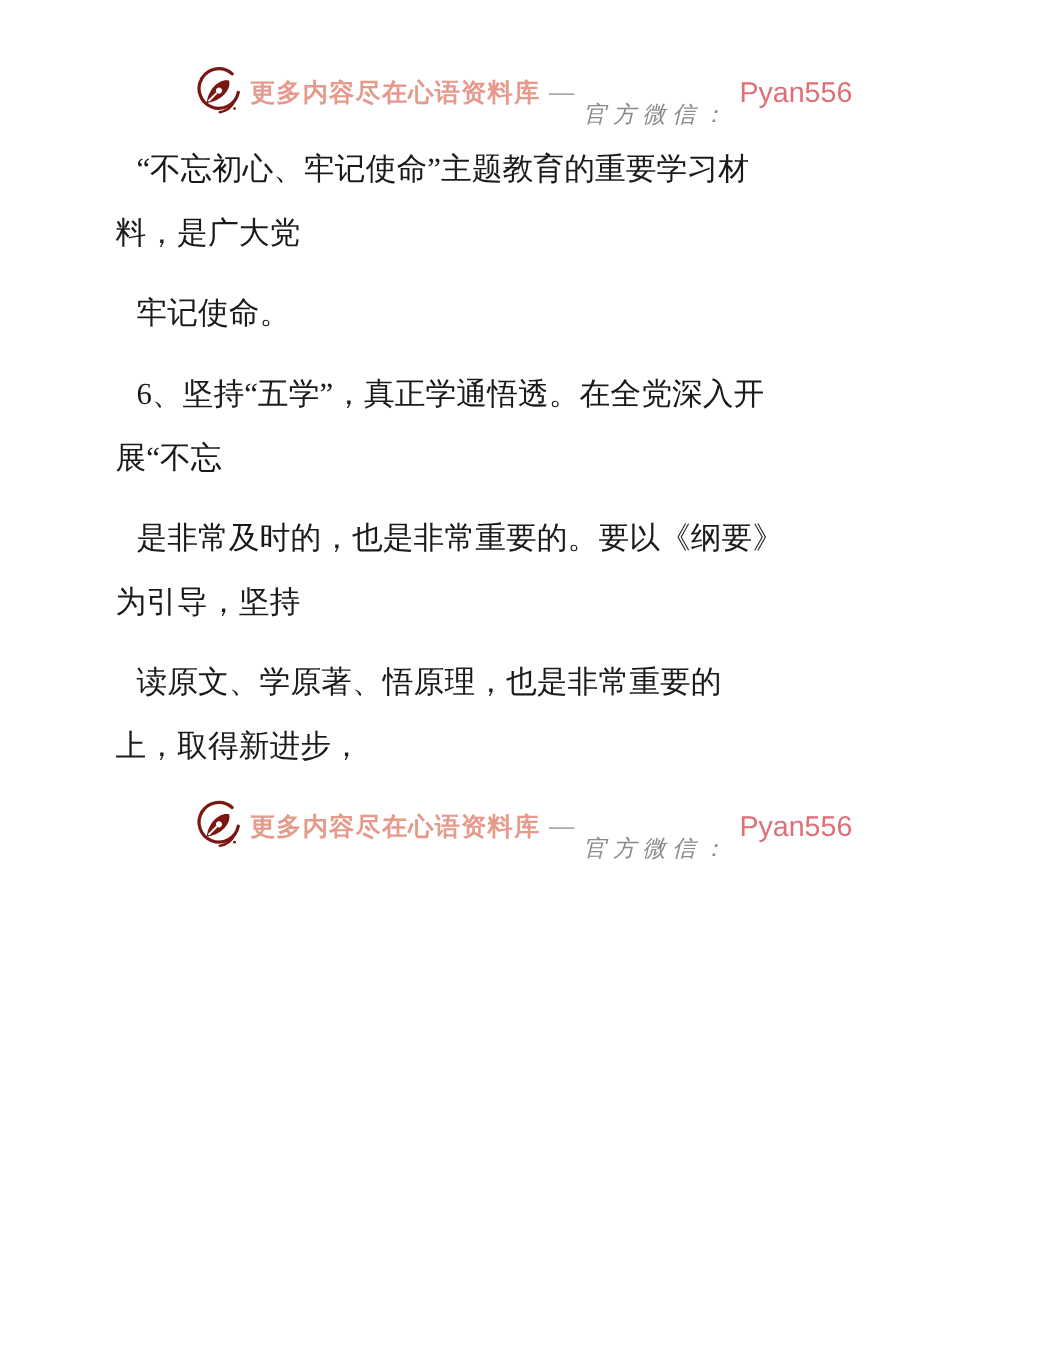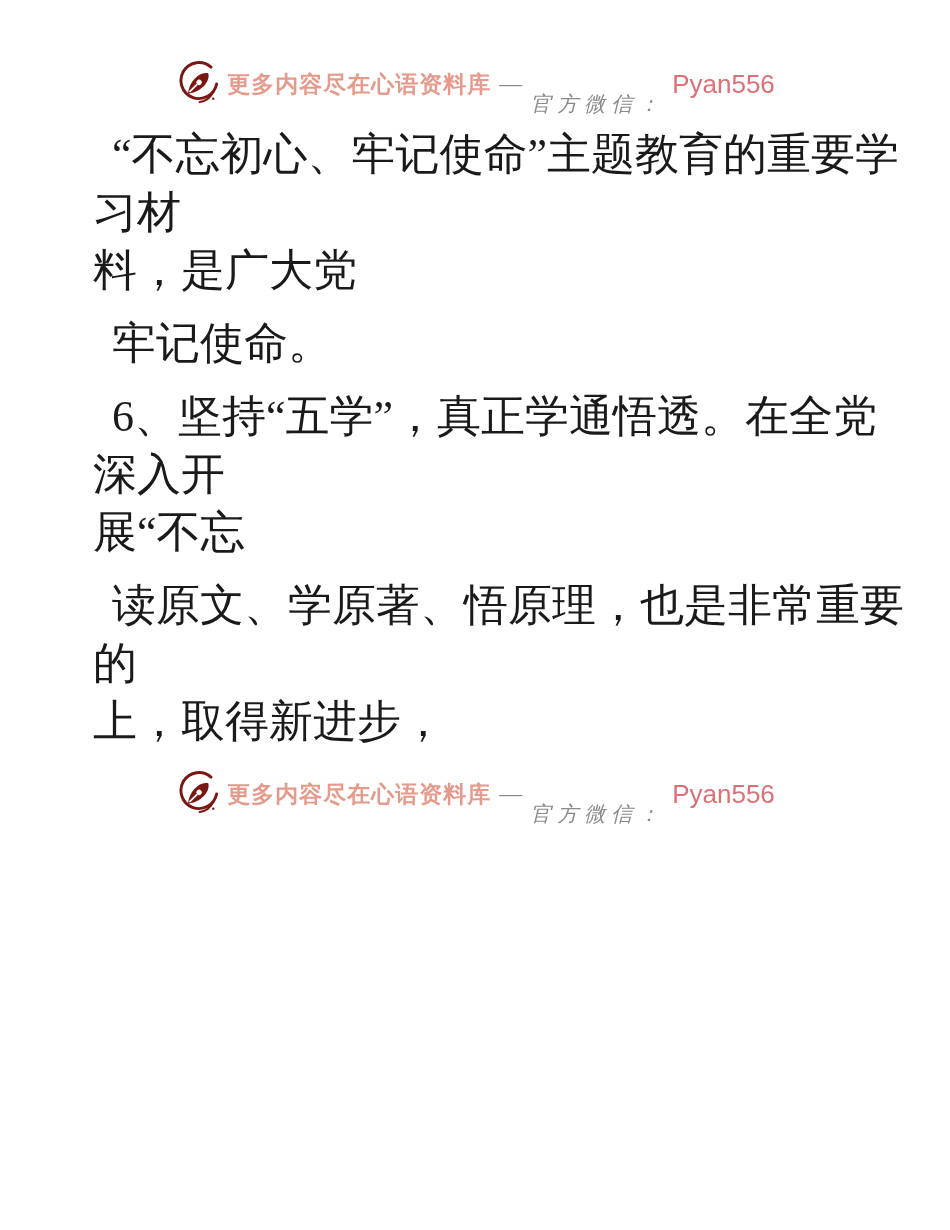--- a/index.html
+++ b/index.html
@@ -50,22 +50,22 @@
     font-size: 26px;
     color: var(--wechat_id, #DD6F77);
     white-space: nowrap;
   }
   
   .doc-body {
     width: 822px;
     margin: 14px 0 0 93px;
   }
   .doc-body p {
-    margin: 0 0 15px 0;
-    font-size: 44px;
+    margin: 0 0 15px 12px;
+    font-size: 28px;
     line-height: 58px;
     color: var(--body_text, #1A1A1A);
     text-indent: 19px;
     white-space: pre-line;
     letter-spacing: 0;
   }
 </style>
 </head>
 <body>
 
@@ -88,20 +88,22 @@
       <span class="wechat-label">官方微信：</span>
     <span class="wechat-id">Pyan556</span>
   </div>
 
   <div class="doc-body">
     <p>“不忘初心、牢记使命”主题教育的重要学习材
 料，是广大党</p>
     <p>牢记使命。</p>
     <p>6、坚持“五学”，真正学通悟透。在全党深入开
 展“不忘</p>
+    <p>是非常及时的，也是非常重要的。要以《纲要》
+为引导，坚持</p>
     <p>读原文、学原著、悟原理，也是非常重要的
 上，取得新进步，</p>
   </div>
 
   <div class="watermark bottom">
     <svg class="logo" viewBox="0 0 40 42" xmlns="http://www.w3.org/2000/svg">
       <path d="M32,6 A16,16 0 1 0 37,21" fill="none" stroke="#7B1712" stroke-width="2.6" stroke-linecap="round"></path>
       <path d="M34,28 A16,16 0 0 1 22,37" fill="none" stroke="#7B1712" stroke-width="2" stroke-linecap="round"></path>
       <g transform="rotate(45 20 21)">
         <path d="M20,33 C12.5,24 13.5,11 20,7.5 C26.5,11 27.5,24 20,33 Z" fill="#7B1712"></path>

